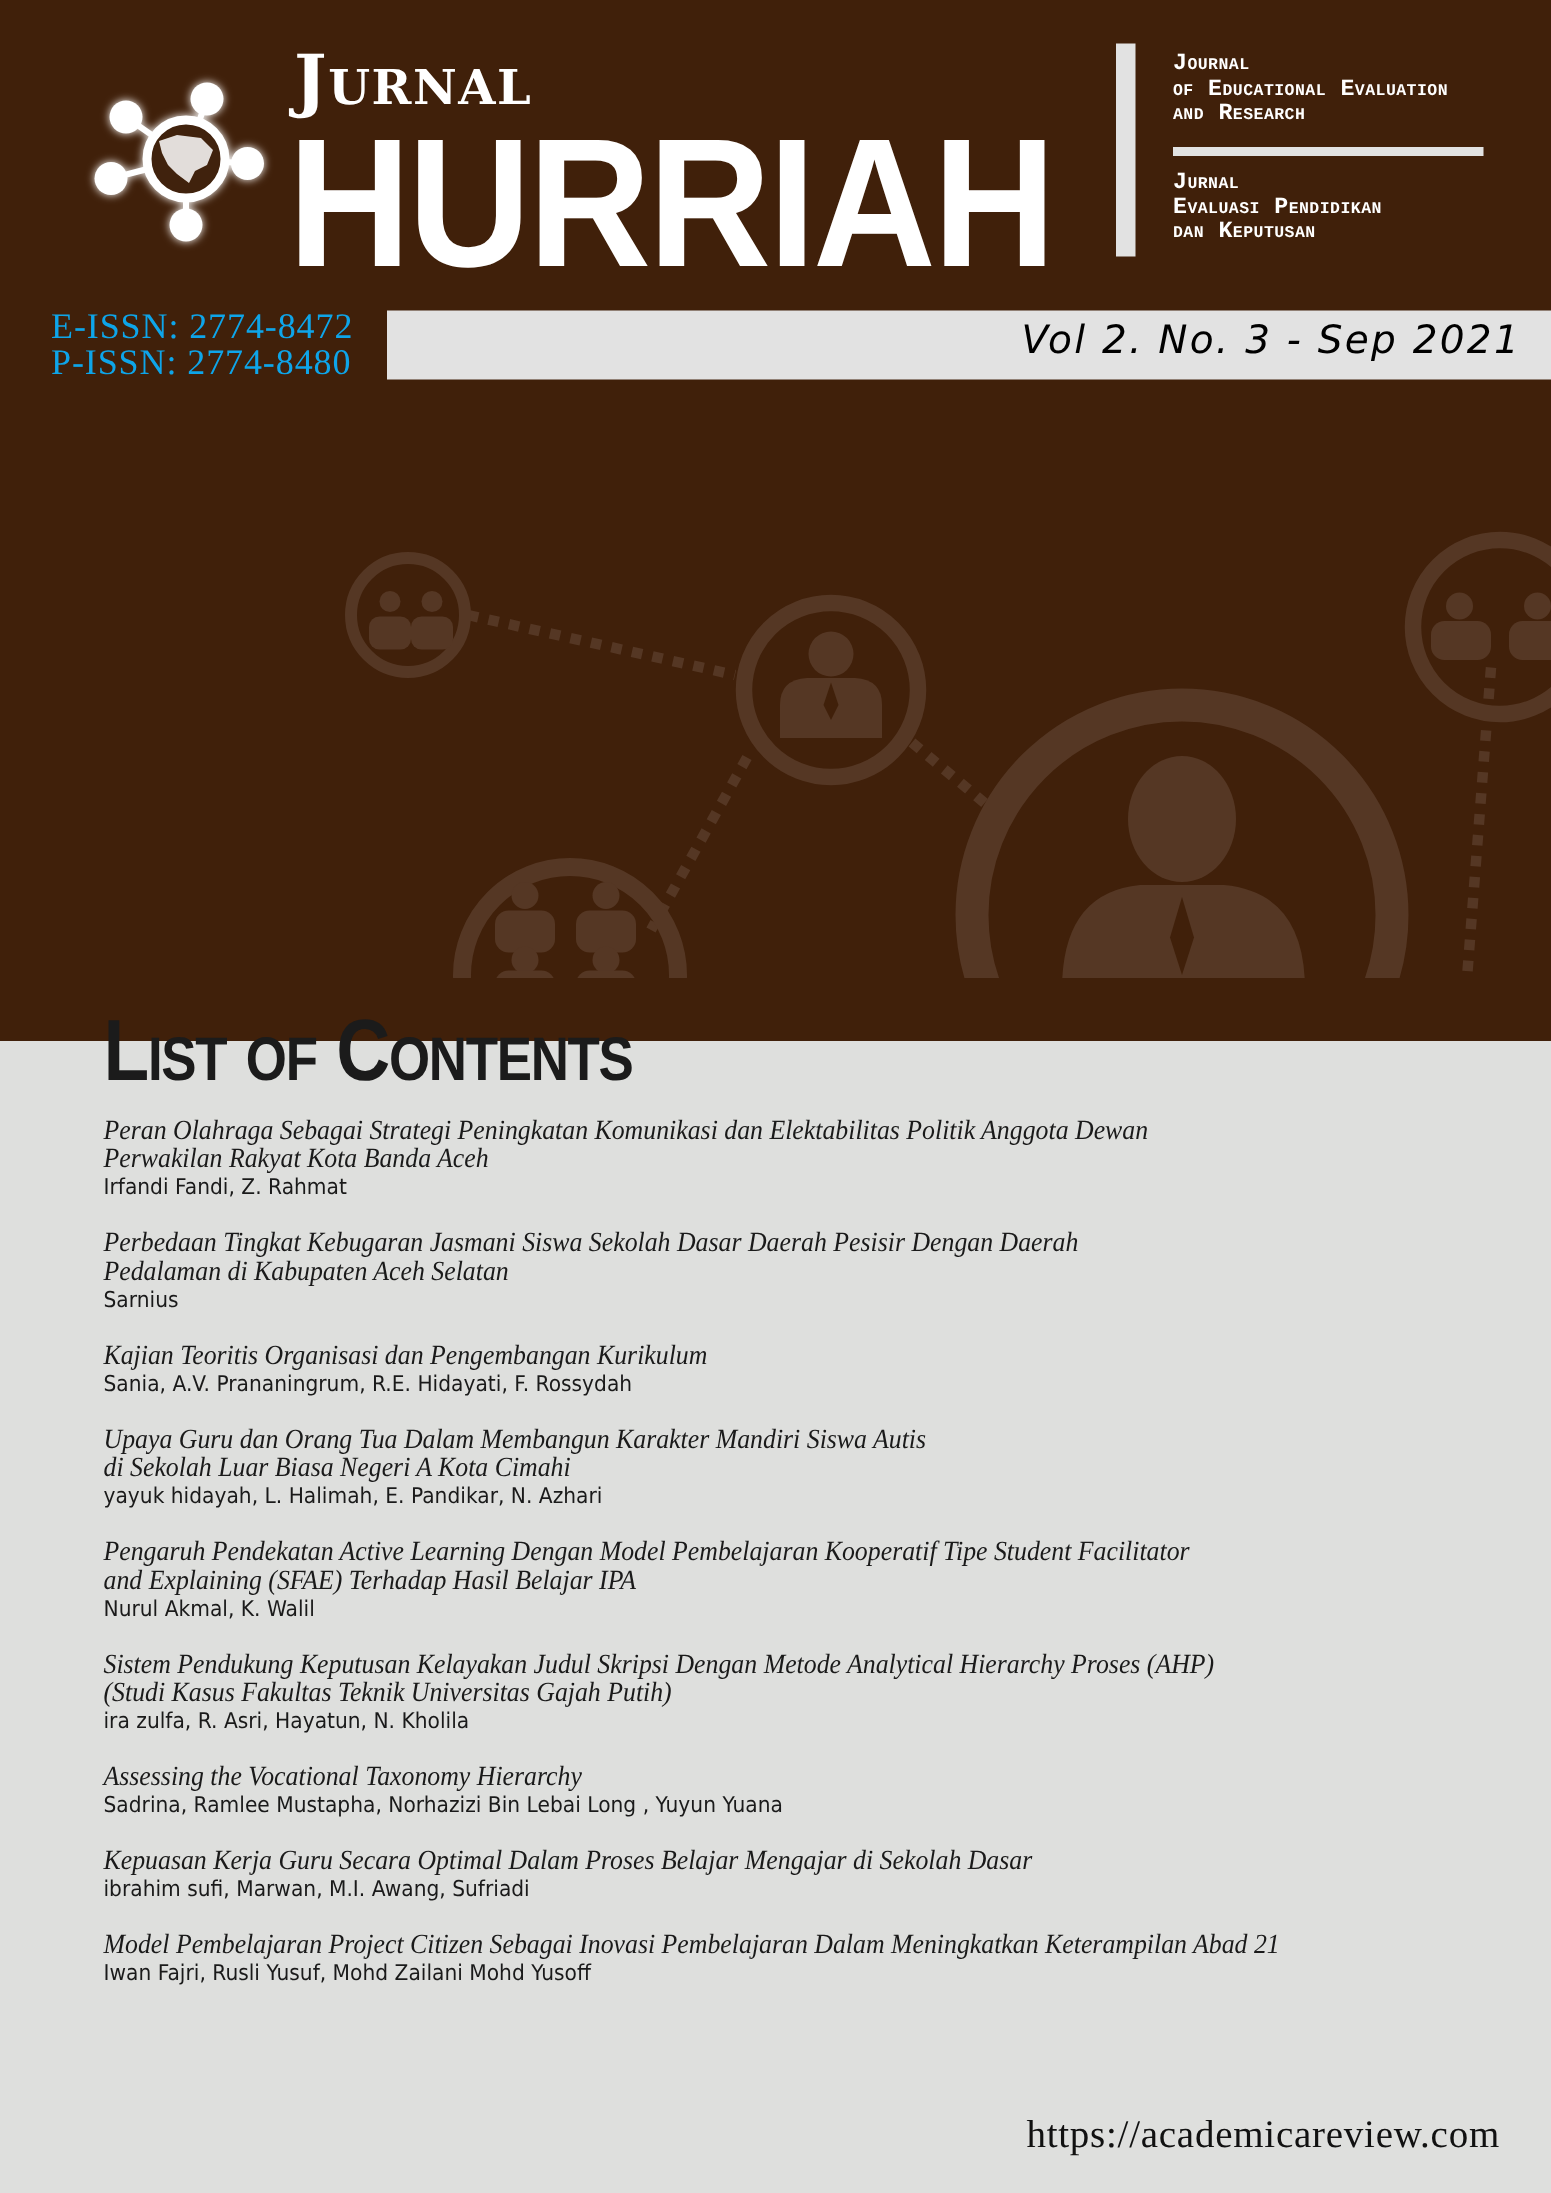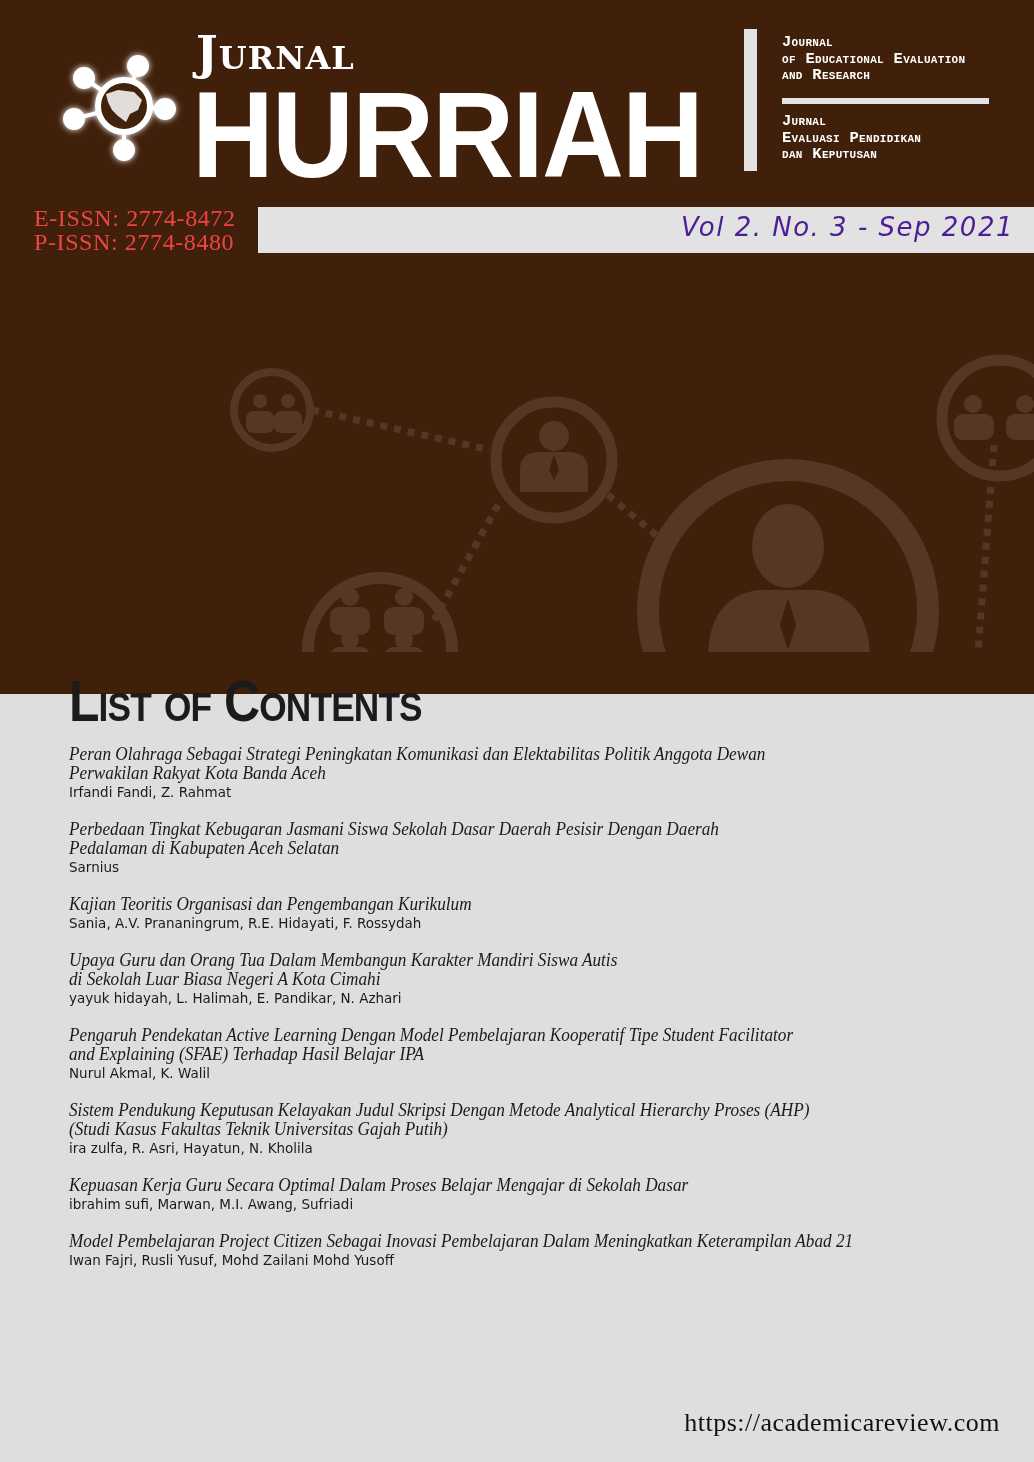--- a/index.html
+++ b/index.html
@@ -13,23 +13,23 @@
 
   .title-jurnal { position: absolute; left: 196px; top: 30px; color: #fff; font-family: "DejaVu Serif", serif; font-weight: bold; font-size: 46px; letter-spacing: 1px; line-height: 1; }
   .title-hurriah { position: absolute; left: 192px; top: 74px; color: #fff; font-family: "Liberation Sans", sans-serif; font-weight: bold; font-size: 122px; line-height: 1; letter-spacing: -2px; transform: scaleX(0.93); transform-origin: left top; }
 
   .vbar { position: absolute; left: 744px; top: 29px; width: 13px; height: 142px; background: #e2e2e2; }
   .sub-en, .sub-id { position: absolute; left: 782px; color: #fff; font-family: Liberation Mono, monospace; font-weight: bold; font-size: 15.5px; line-height: 16.5px; font-variant: small-caps; letter-spacing: 0.3px; }
   .sub-en { top: 34px; }
   .sub-id { top: 113px; }
   .hbar { position: absolute; left: 782px; top: 98px; width: 207px; height: 6px; background: #e2e2e2; }
 
-  .issn { position: absolute; left: 34px; top: 206px; color: #ef4444; font-family: "Liberation Serif", serif; font-size: 24px; line-height: 24px; letter-spacing: 0.6px; }
+  .issn { position: absolute; left: 34px; top: 206px; color: #0ea5e9; font-family: "Liberation Serif", serif; font-size: 24px; line-height: 24px; letter-spacing: 0.6px; }
   .vol-band { position: absolute; left: 258px; top: 207px; width: 776px; height: 46px; background: #e2e2e2; }
-  .vol-text { position: absolute; right: 20px; top: 5px; color: #4c1d95; font-family: "DejaVu Sans", sans-serif; font-style: italic; font-size: 26px; letter-spacing: 1.5px; }
+  .vol-text { position: absolute; right: 20px; top: 5px; color: #000000; font-family: "DejaVu Sans", sans-serif; font-style: italic; font-size: 26px; letter-spacing: 1.5px; }
 
   .contents { position: absolute; left: 69px; top: 672px; width: 940px; }
   .contents-title { font-family: "Liberation Sans", sans-serif; font-weight: bold; font-size: 58px; font-variant: small-caps; color: #1b1b1b; letter-spacing: -1px; line-height: 1; transform: scaleX(0.86); transform-origin: left top; margin-bottom: 15px; }
   .entry { margin-bottom: 19px; }
   .entry .etitle { font-family: "Liberation Serif", serif; font-style: italic; font-size: 18.5px; line-height: 19px; color: #1a1a1a; white-space: pre-line; transform: scaleX(0.93); transform-origin: left top; }
   .entry .eauthors { font-family: "DejaVu Sans", sans-serif; font-size: 14.5px; line-height: 18px; color: #1a1a1a; transform: scaleX(0.93); transform-origin: left top; }
 
   .site-url { position: absolute; right: 34px; top: 1408px; font-family: "Liberation Serif", serif; font-size: 26px; color: #111; letter-spacing: 0.5px; }
 </style>
 </head>
@@ -162,20 +162,24 @@
     <div class="etitle">Pengaruh Pendekatan Active Learning Dengan Model Pembelajaran Kooperatif Tipe Student Facilitator
 and Explaining (SFAE) Terhadap Hasil Belajar IPA</div>
     <div class="eauthors">Nurul Akmal, K. Walil</div>
   </div>
   <div class="entry">
     <div class="etitle">Sistem Pendukung Keputusan Kelayakan Judul Skripsi Dengan Metode Analytical Hierarchy Proses (AHP)
 (Studi Kasus Fakultas Teknik Universitas Gajah Putih)</div>
     <div class="eauthors">ira zulfa, R. Asri, Hayatun, N. Kholila</div>
   </div>
   <div class="entry">
+    <div class="etitle">Assessing the Vocational Taxonomy Hierarchy</div>
+    <div class="eauthors">Sadrina, Ramlee Mustapha, Norhazizi Bin Lebai Long , Yuyun Yuana</div>
+  </div>
+  <div class="entry">
     <div class="etitle">Kepuasan Kerja Guru Secara Optimal Dalam Proses Belajar Mengajar di Sekolah Dasar</div>
     <div class="eauthors">ibrahim sufi, Marwan, M.I. Awang, Sufriadi</div>
   </div>
   <div class="entry">
     <div class="etitle">Model Pembelajaran Project Citizen Sebagai Inovasi Pembelajaran Dalam Meningkatkan Keterampilan Abad 21</div>
     <div class="eauthors">Iwan Fajri, Rusli Yusuf, Mohd Zailani Mohd Yusoff</div>
   </div>
 </div>
 
 <div class="site-url">https://academicareview.com</div>

